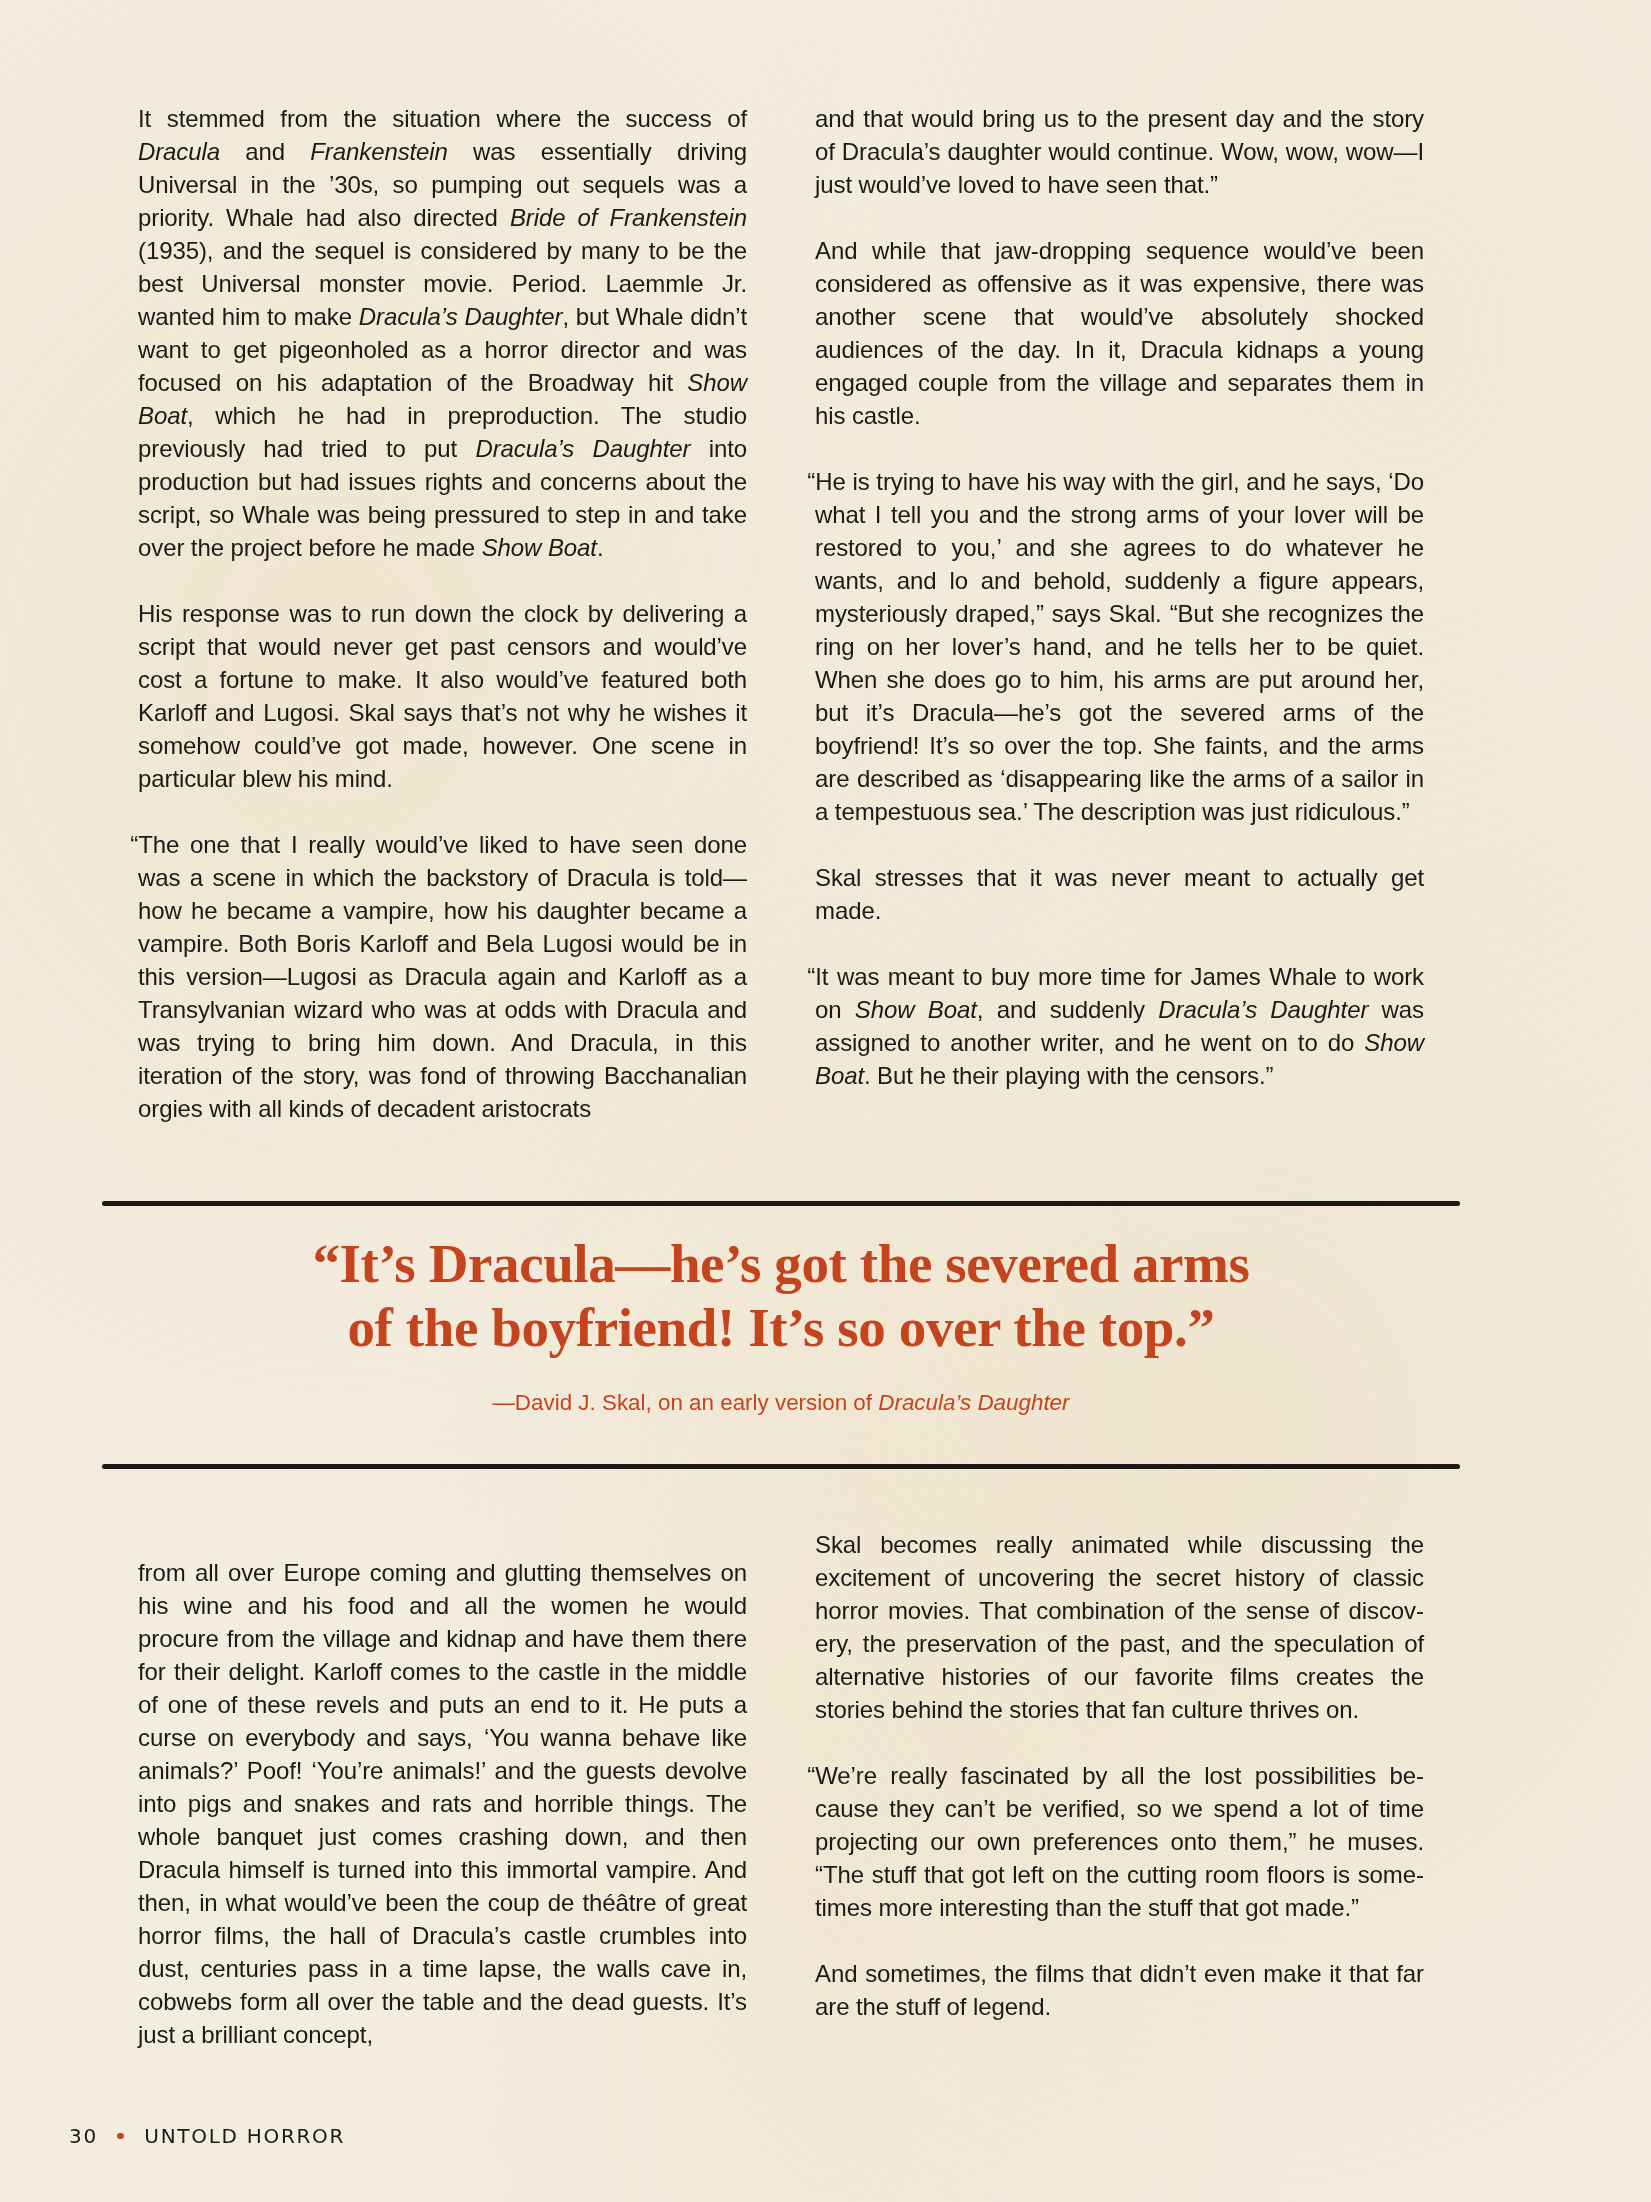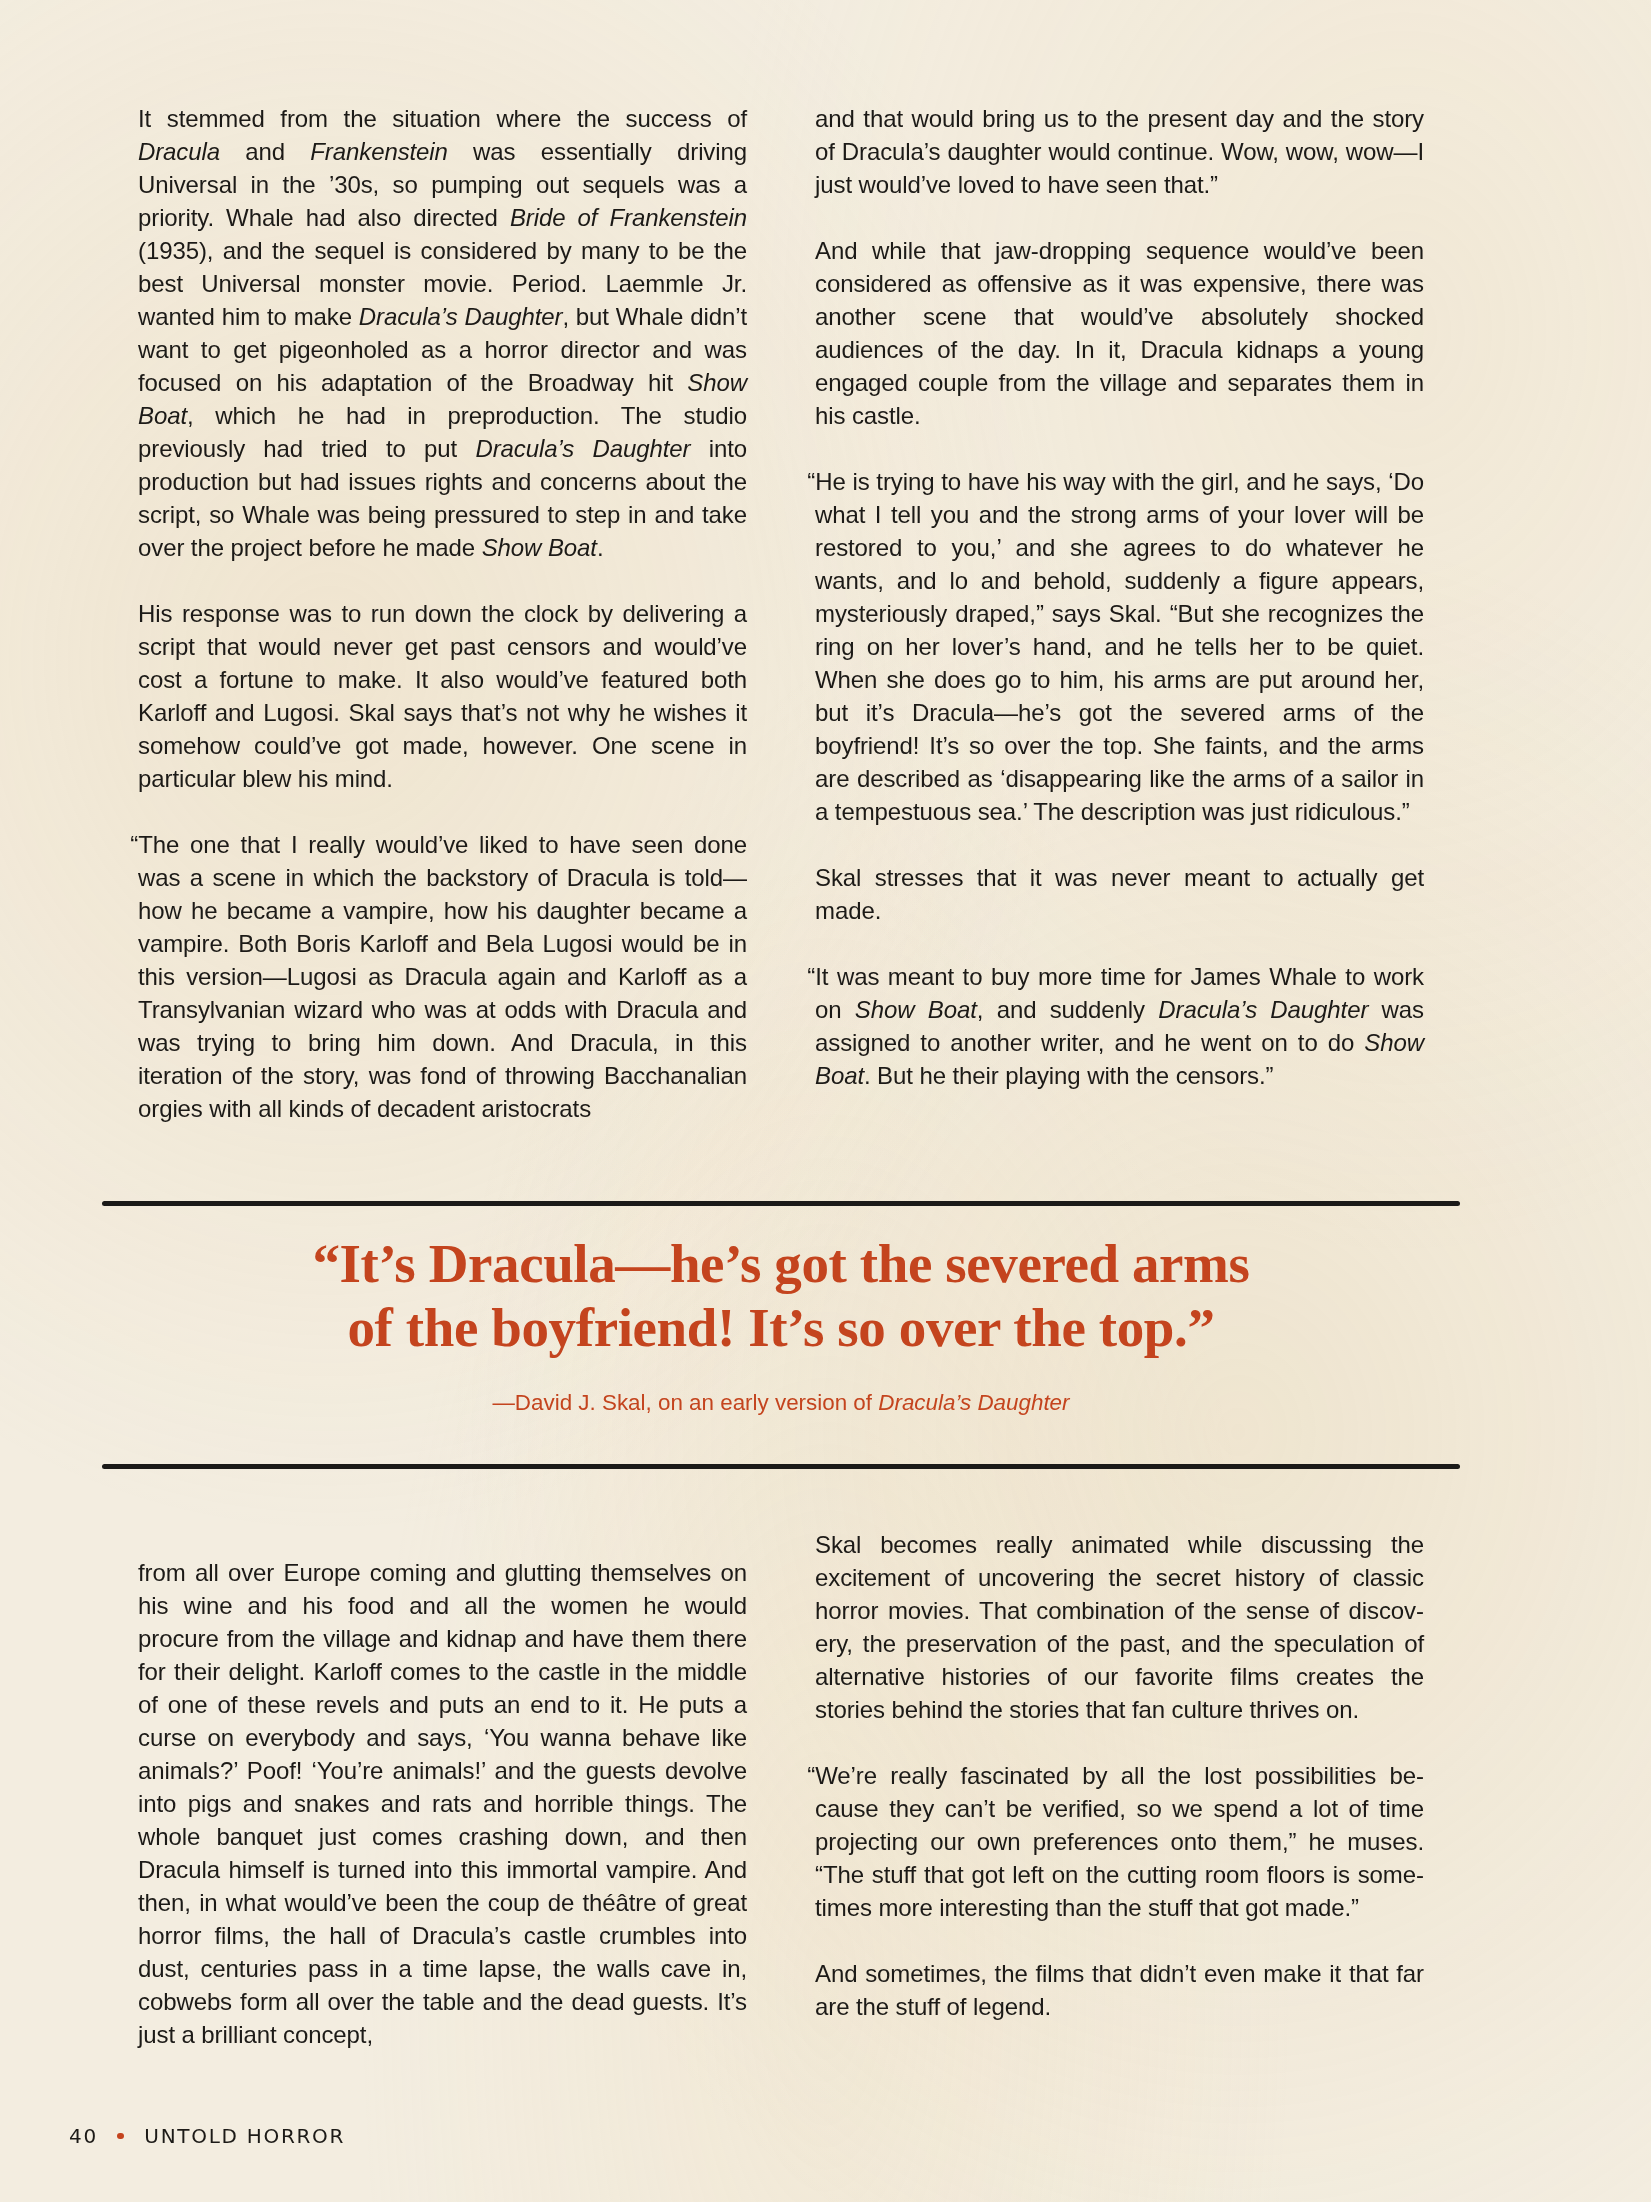--- a/index.html
+++ b/index.html
@@ -99,17 +99,17 @@
 <div class="col col-bl">
     <p><span>from all over Europe coming and glutting themselves on his wine and his food and all the women he would procure from the village and kidnap and have them there for their delight. Karloff comes to the castle in the middle of one of these revels and puts an end to it. He puts a curse on everybody and says, ‘You wanna behave like animals?’ Poof! ‘You’re animals!’ and the guests devolve into pigs and snakes and rats and horrible things. The whole banquet just comes crash­ing down, and then Dracula himself is turned into this immortal vampire. And then, in what would’ve been the coup de théâtre of great horror films, the hall of Dracula’s castle crumbles into dust, centuries pass in a time lapse, the walls cave in, cobwebs form all over the table and the dead guests. It’s just a brilliant concept,</span></p>
   </div>
 <div class="col col-br">
     <p><span>Skal becomes really animated while discussing the excitement of uncovering the secret history of classic horror movies. That combination of the sense of discov­ery, the preservation of the past, and the speculation of alternative histories of our favorite films creates the stories behind the stories that fan culture thrives on.</span></p>
     <p class="hang"><span>“We’re really fascinated by all the lost possibilities be­cause they can’t be verified, so we spend a lot of time projecting our own preferences onto them,” he muses. “The stuff that got left on the cutting room floors is some­times more interesting than the stuff that got made.”</span></p>
     <p><span>And sometimes, the films that didn’t even make it that far are the stuff of legend.</span></p>
   </div>
 
 <div class="footer">
-  <span>40</span>
+  <span>30</span>
   <span class="dot"></span>
   <span>UNTOLD HORROR</span>
 </div>
 
 
 </body></html>

